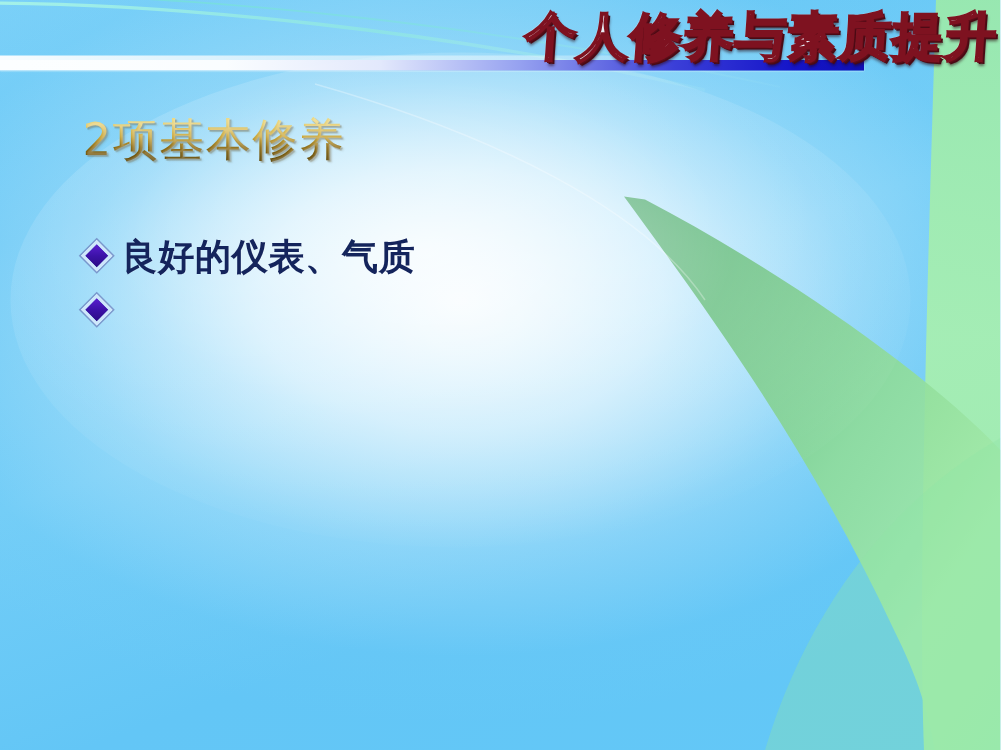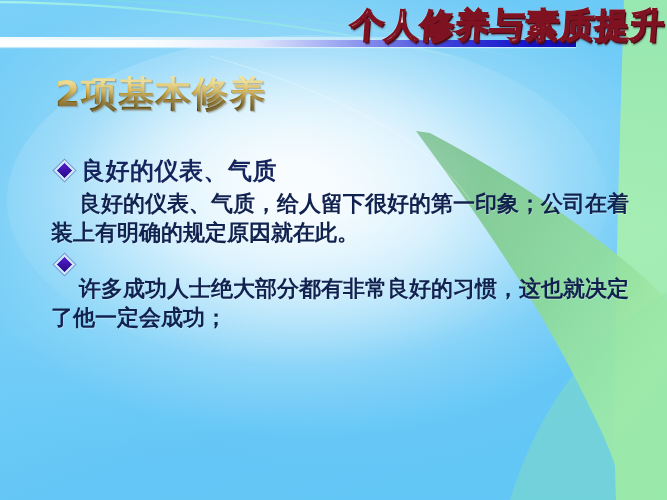--- a/index.html
+++ b/index.html
@@ -58,22 +58,22 @@
        1px 1px 0 #5d0d18,
        2px 2px 0 #4a0a14,
        2px 3px 2px rgba(40,6,12,0.55),
       -1px -1px 0 rgba(255,255,255,0.35);
     transform:skewX(-4deg);
   }
 
   
   .section-title{
     position:absolute;left:55px;top:76px;
-    font-size:36px;line-height:36px;
-    font-weight:bold;letter-spacing:1px;
+    font-size:30px;line-height:36px;
+    font-weight:normal;letter-spacing:1px;
     background:linear-gradient(to bottom,
         #efe08f 0%, #e8d27a 18%, #caa73c 42%,
         #8c6a13 62%, #6a4f08 80%, #4b3a06 100%);
     -webkit-background-clip:text;background-clip:text;
     color:transparent;
     -webkit-text-fill-color:transparent;
     text-shadow:1px 1px 1px rgba(255,255,255,0.22);
     filter:drop-shadow(1px 1px 0 rgba(70,55,10,0.45));
   }
 
@@ -180,21 +180,19 @@
   <div class="header-title">个人修养与素质提升</div>
 
   <div class="section-title">2项基本修养</div>
 
   <div class="content">
 
     <div class="bullet-row">
       <span class="bullet-mark"></span>
       <span class="bullet-text">良好的仪表、气质</span>
     </div>
-    <p class="para p-first">良好的仪表、气质，给人留下很好的第一印象；公司在着装上有明确的规定原因就在此。</p>
 
     <div class="bullet-row">
       <span class="bullet-mark"></span>
     </div>
-    <p class="para p-gap">许多成功人士绝大部分都有非常良好的习惯，这也就决定了他一定会成功；</p>
   </div>
 
 </div>
 
 </body></html>

